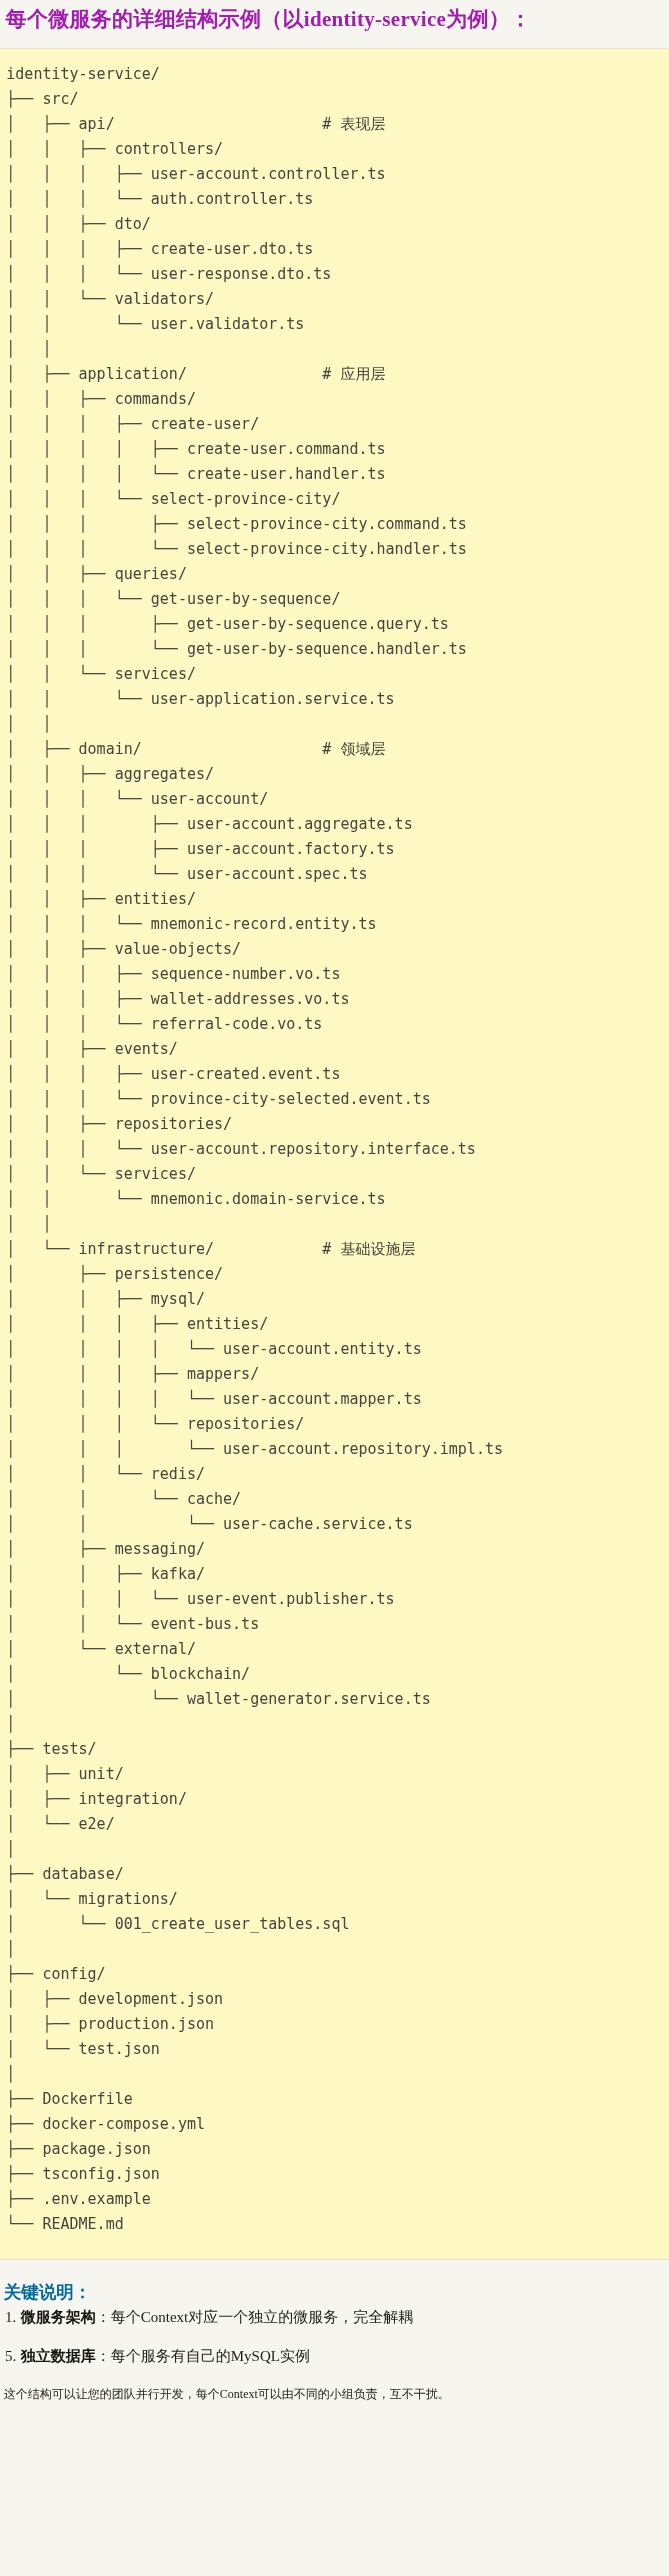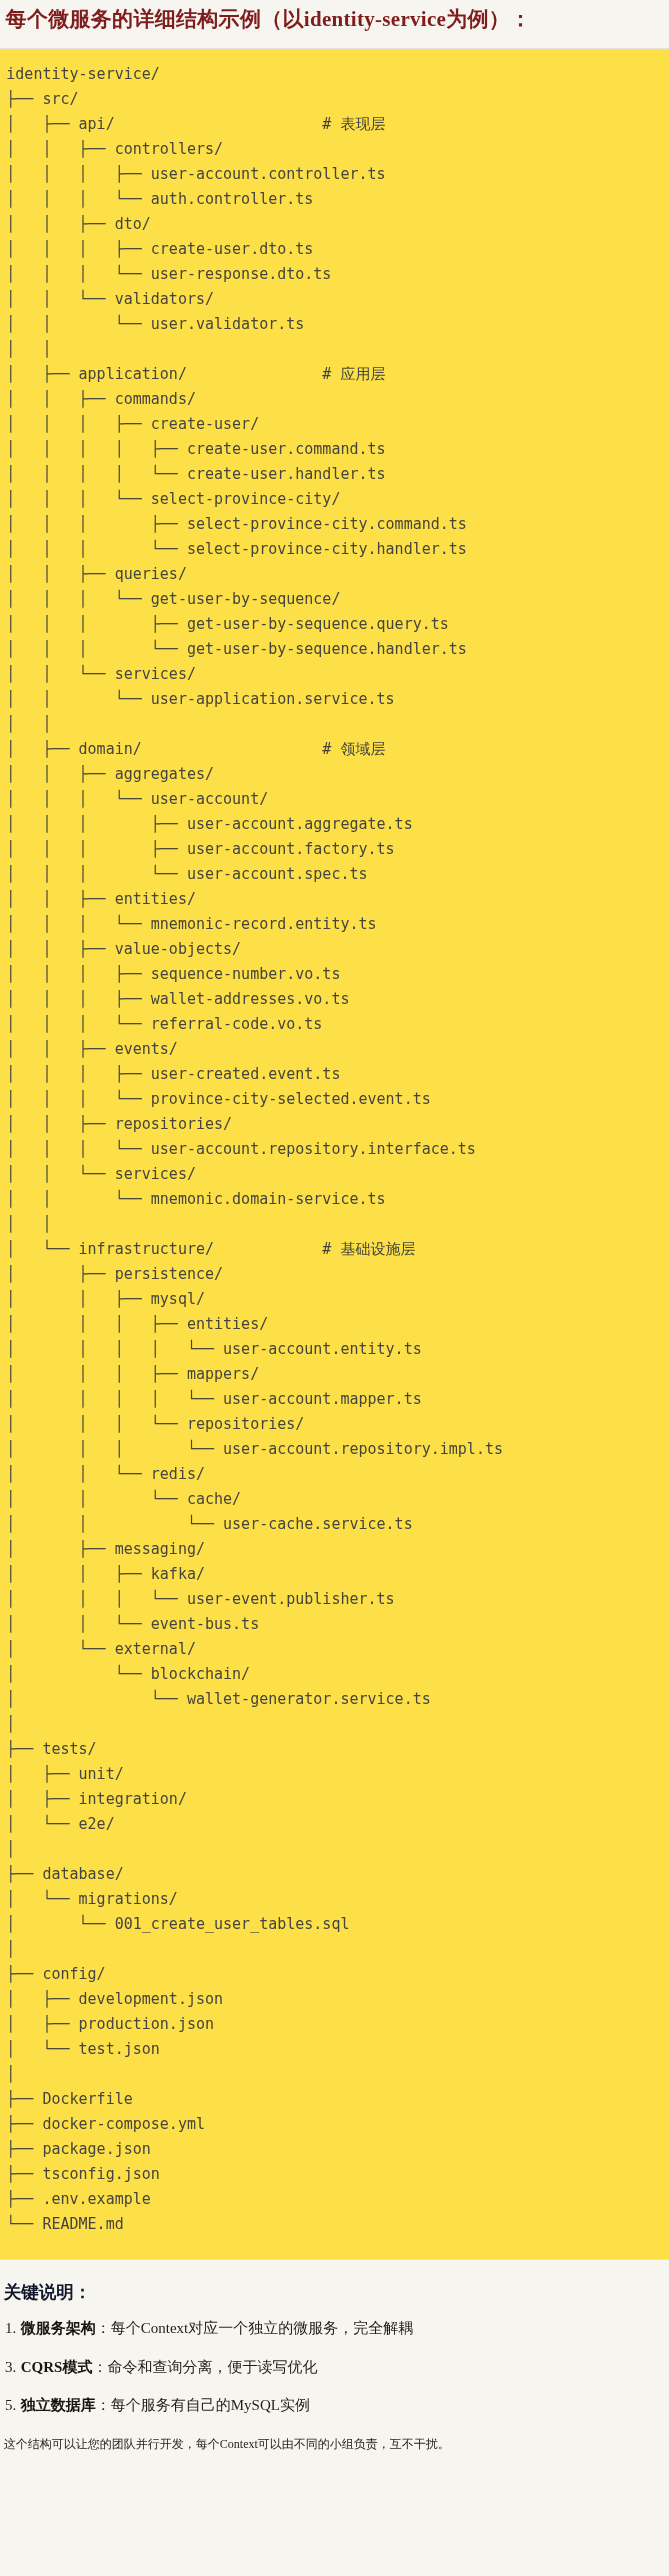--- a/index.html
+++ b/index.html
@@ -9,44 +9,44 @@
     color: #201E1A;
     font-family: "Liberation Serif", "DejaVu Serif", serif;
   }
   .page { width: 669px; }
   .doc-title {
     margin: 0;
     padding: 6.3px 6.3px 0 5.6px;
     font-size: 21px;
     line-height: 1.3;
     font-weight: bold;
-    color: #7f1d1d;
+    color: #a21caf;
     letter-spacing: 0.3px;
   }
   .code-block {
     margin: 14.4px 0 0 0;
-    background: #fde047;
+    background: #fef9c3;
     border-top: 0.6px solid #E4E2DA;
     border-bottom: 0.6px solid #E4E2DA;
     padding: 13px 6.3px 22px 6.3px;
   }
   .code-block pre {
     margin: 0;
     font-family: "DejaVu Sans Mono", "Liberation Mono", monospace;
     font-size: 15px;
     line-height: 25px;
     color: #45443E;
     white-space: pre;
   }
   .notes { padding: 0 7.5px 0 3.8px; }
   .notes-heading {
-    margin: 20px 0 14px 0;
+    margin: 20px 0 3px 0;
     font-size: 17.5px;
     font-weight: bold;
-    color: #0f172a;
+    color: #0369a1;
   }
   .note-item {
     margin: 0 0 18px 1.3px;
     font-size: 15px;
     line-height: 20.6px;
   }
   .note-item .num { margin-right: 4.4px; }
   .note-item strong { font-weight: bold; color: #171511; }
   .notes-footer {
     margin: 17px 0 12.5px 0;
@@ -152,23 +152,20 @@
 └── README.md</pre>
   </div>
 
   <div class="notes">
     <h4 class="notes-heading">关键说明：</h4>
 
     <div class="note-item">
       <span class="num">1.</span><strong>微服务架构</strong><span>：每个Context对应一个独立的微服务，完全解耦</span>
     </div>
     <div class="note-item">
-      <span class="num">3.</span><strong>CQRS模式</strong><span>：命令和查询分离，便于读写优化</span>
-    </div>
-    <div class="note-item">
       <span class="num">5.</span><strong>独立数据库</strong><span>：每个服务有自己的MySQL实例</span>
     </div>
 
     <p class="notes-footer">这个结构可以让您的团队并行开发，每个Context可以由不同的小组负责，互不干扰。</p>
   </div>
 
 </div>
 
 
 </body></html>

